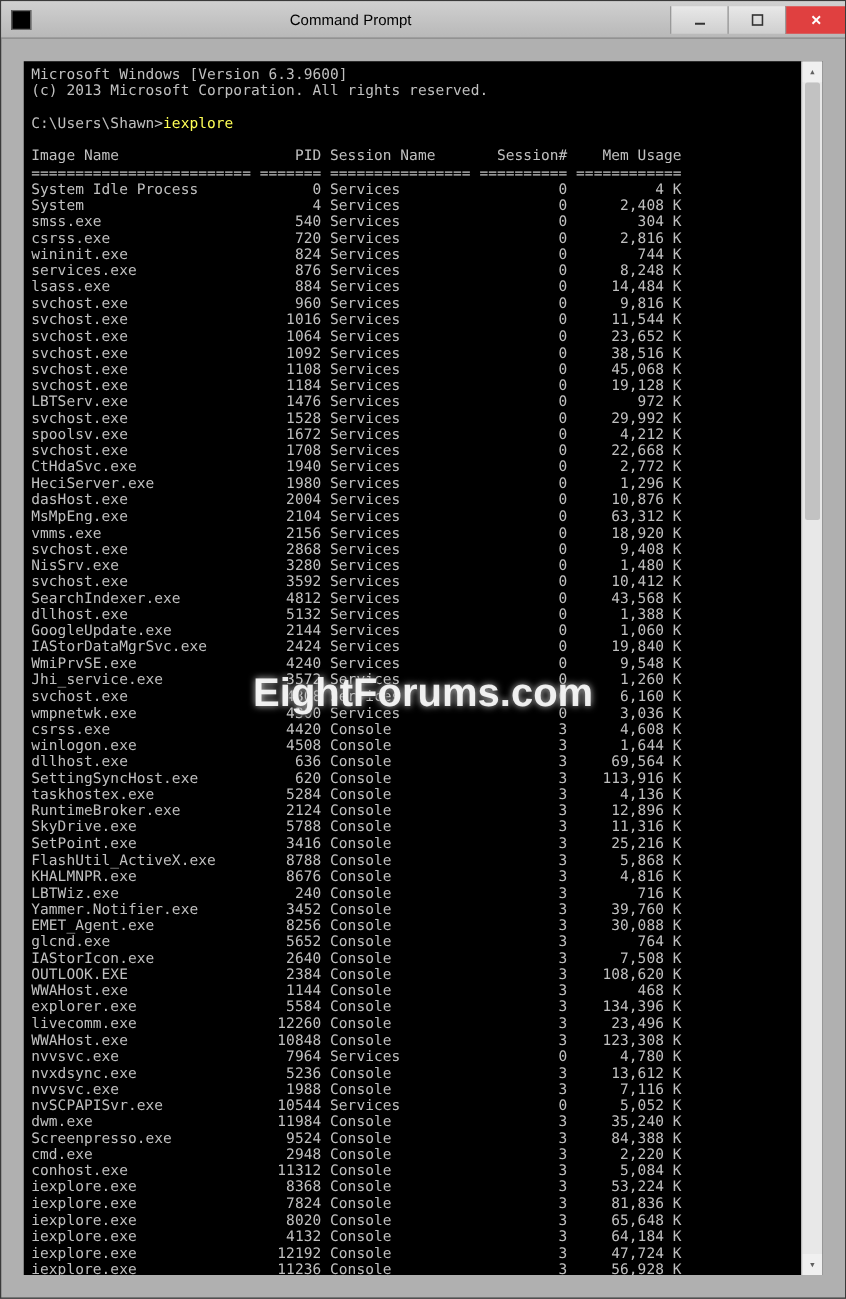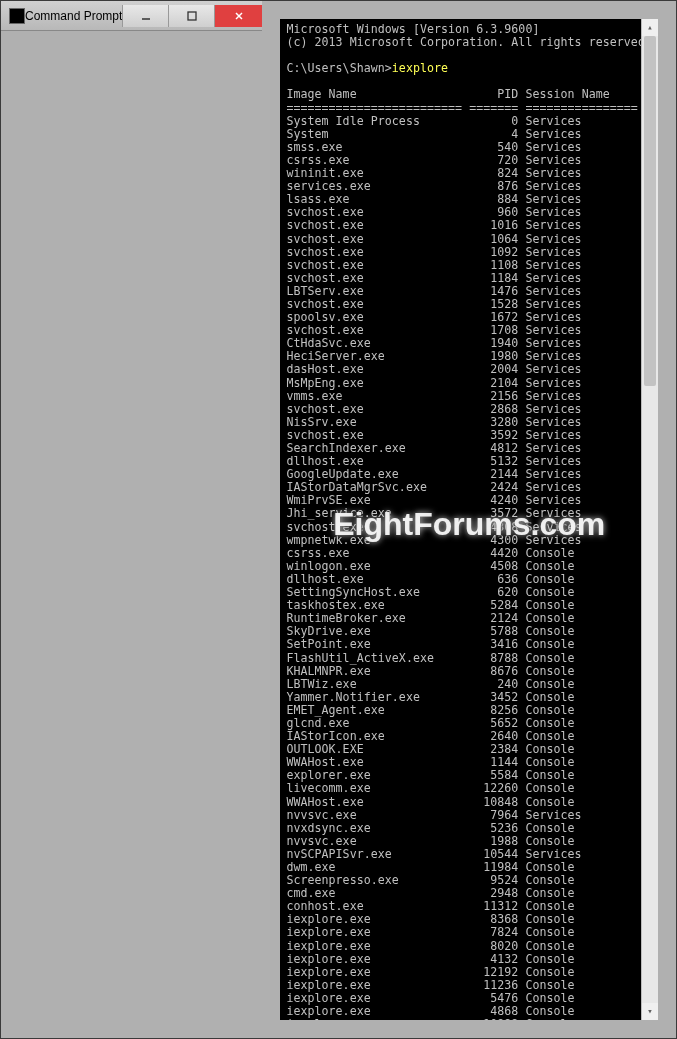--- a/index.html
+++ b/index.html
@@ -6,21 +6,21 @@
   body {
     background:#5a5a5a;
     font-family:Consolas,"Courier New",monospace;
     width:677px; height:1039px; overflow:hidden;
     position:relative;
   }
   .window {
     position:absolute; left:0; top:0; width:677px; height:1039px;
     border:1px solid #3a3a3a;
     background:#b0b0b0;
-    display:flex; 
+    display:flex; flex-direction:column;
   }
   .titlebar {
     height:30px; background:linear-gradient(#d0d0d0,#b8b8b8);
     display:flex; align-items:center; position:relative;
     border-bottom:1px solid #888;
   }
   .title-icon {
     width:16px; height:16px; margin-left:8px;
     background:#000; border:1px solid #666;
     display:inline-block;

